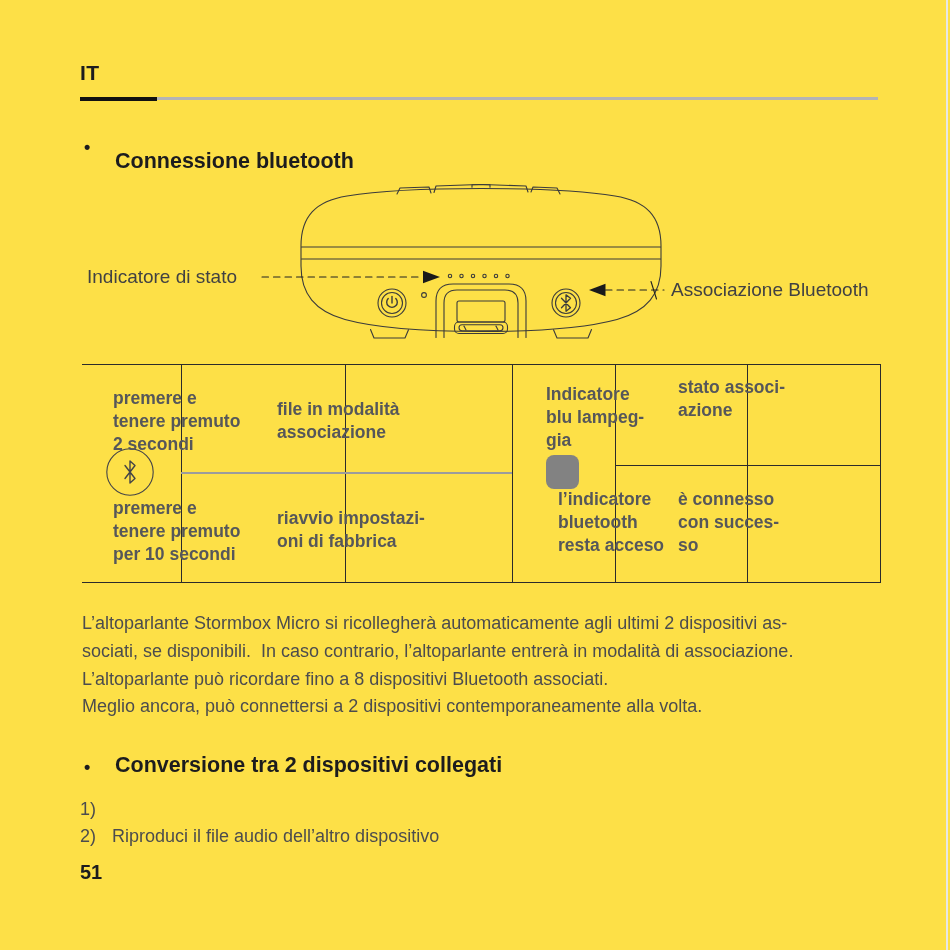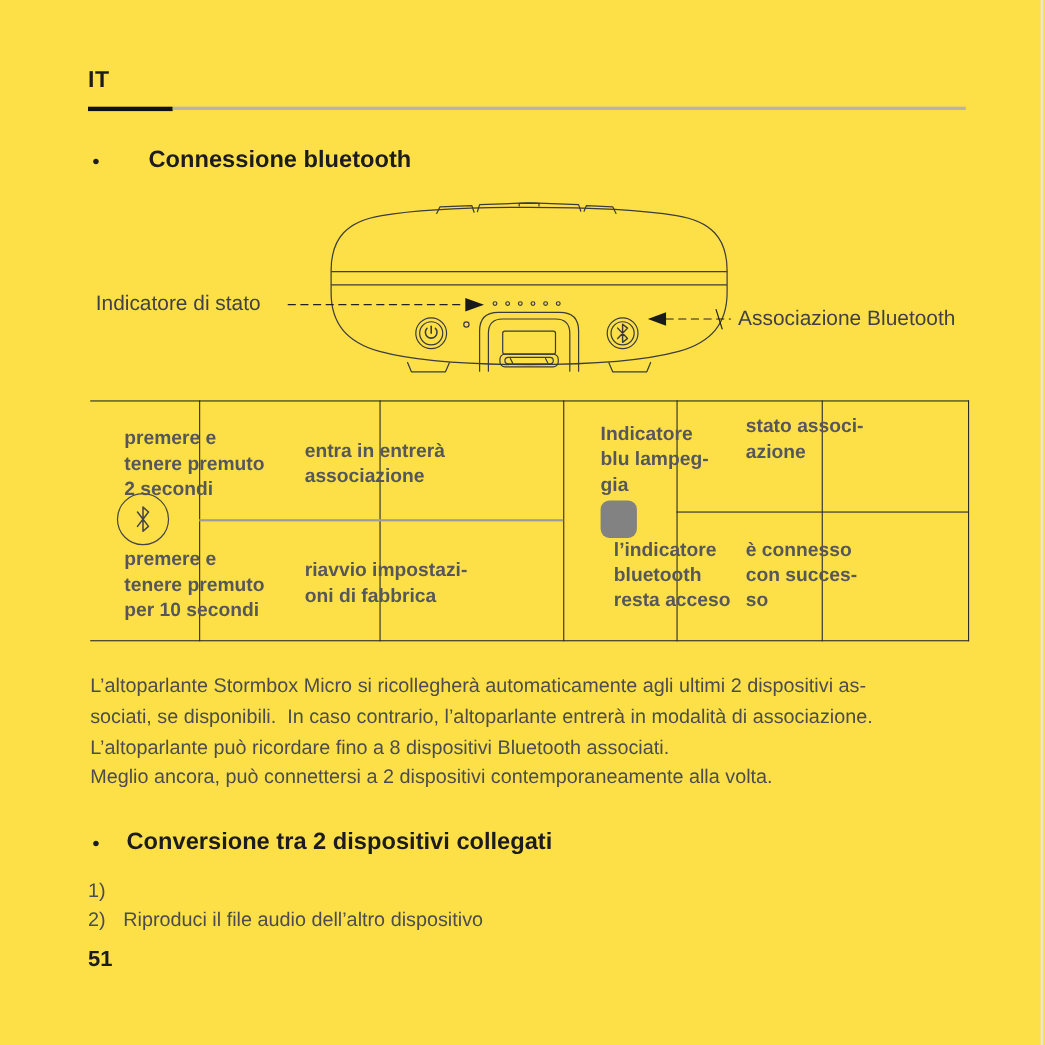--- a/index.html
+++ b/index.html
@@ -11,21 +11,21 @@
 
   
   .lang-code { left:80px; top:61px; font-size:21px; font-weight:bold; color:#1c1c1e; letter-spacing:0.5px; }
   .rule-black { left:80px; top:97px; width:77px; height:4px; background:#111111; }
   .rule-gray  { left:157px; top:97px; width:721px; height:3px; background:#b4b4b4; }
 
   
   .h-bullet { font-size:18px; font-weight:bold; color:#1c1c1e; }
   .h-title  { font-size:21.5px; font-weight:bold; color:#1c1c1e; }
   .h1-bullet { left:84px; top:137px; }
-  .h1-title  { left:115px; top:133px;margin-left:20px; }
+  .h1-title  { left:115px; top:149px; }
   .h2-bullet { left:84px; top:757px; }
   .h2-title  { left:115px; top:753px; }
 
   
   .diagram-svg { left:0; top:178px; }
   .diagram-label { font-size:19px; color:#414143; }
   .label-status  { left:87px;  top:266px; }
   .label-pairing { left:671px; top:279px; }
 
   
@@ -159,21 +159,21 @@
     <div class="tline t-div-right"></div>
 
     <svg class="bt-circle-svg" width="52" height="52" viewBox="0 0 52 52" fill="none" stroke="#444447" stroke-linecap="round" stroke-linejoin="round">
       <circle cx="26" cy="26" r="23.2" stroke-width="1.1"></circle>
       <path d="M21 19.5 L31 32.5 L26 37 L26 15 L31 19.5 L21 32.5" stroke-width="1.4"></path>
     </svg>
 
     <div class="cell c-a1">premere e
 tenere premuto
 2 secondi</div>
-    <div class="cell c-b1">entra in entrerà
+    <div class="cell c-b1">file in modalità
 associazione</div>
     <div class="cell c-a2">premere e
 tenere premuto
 per 10 secondi</div>
     <div class="cell c-b2">riavvio impostazi-
 oni di fabbrica</div>
 
     <div class="led-swatch"></div>
 
     <div class="cell c-c1">Indicatore

